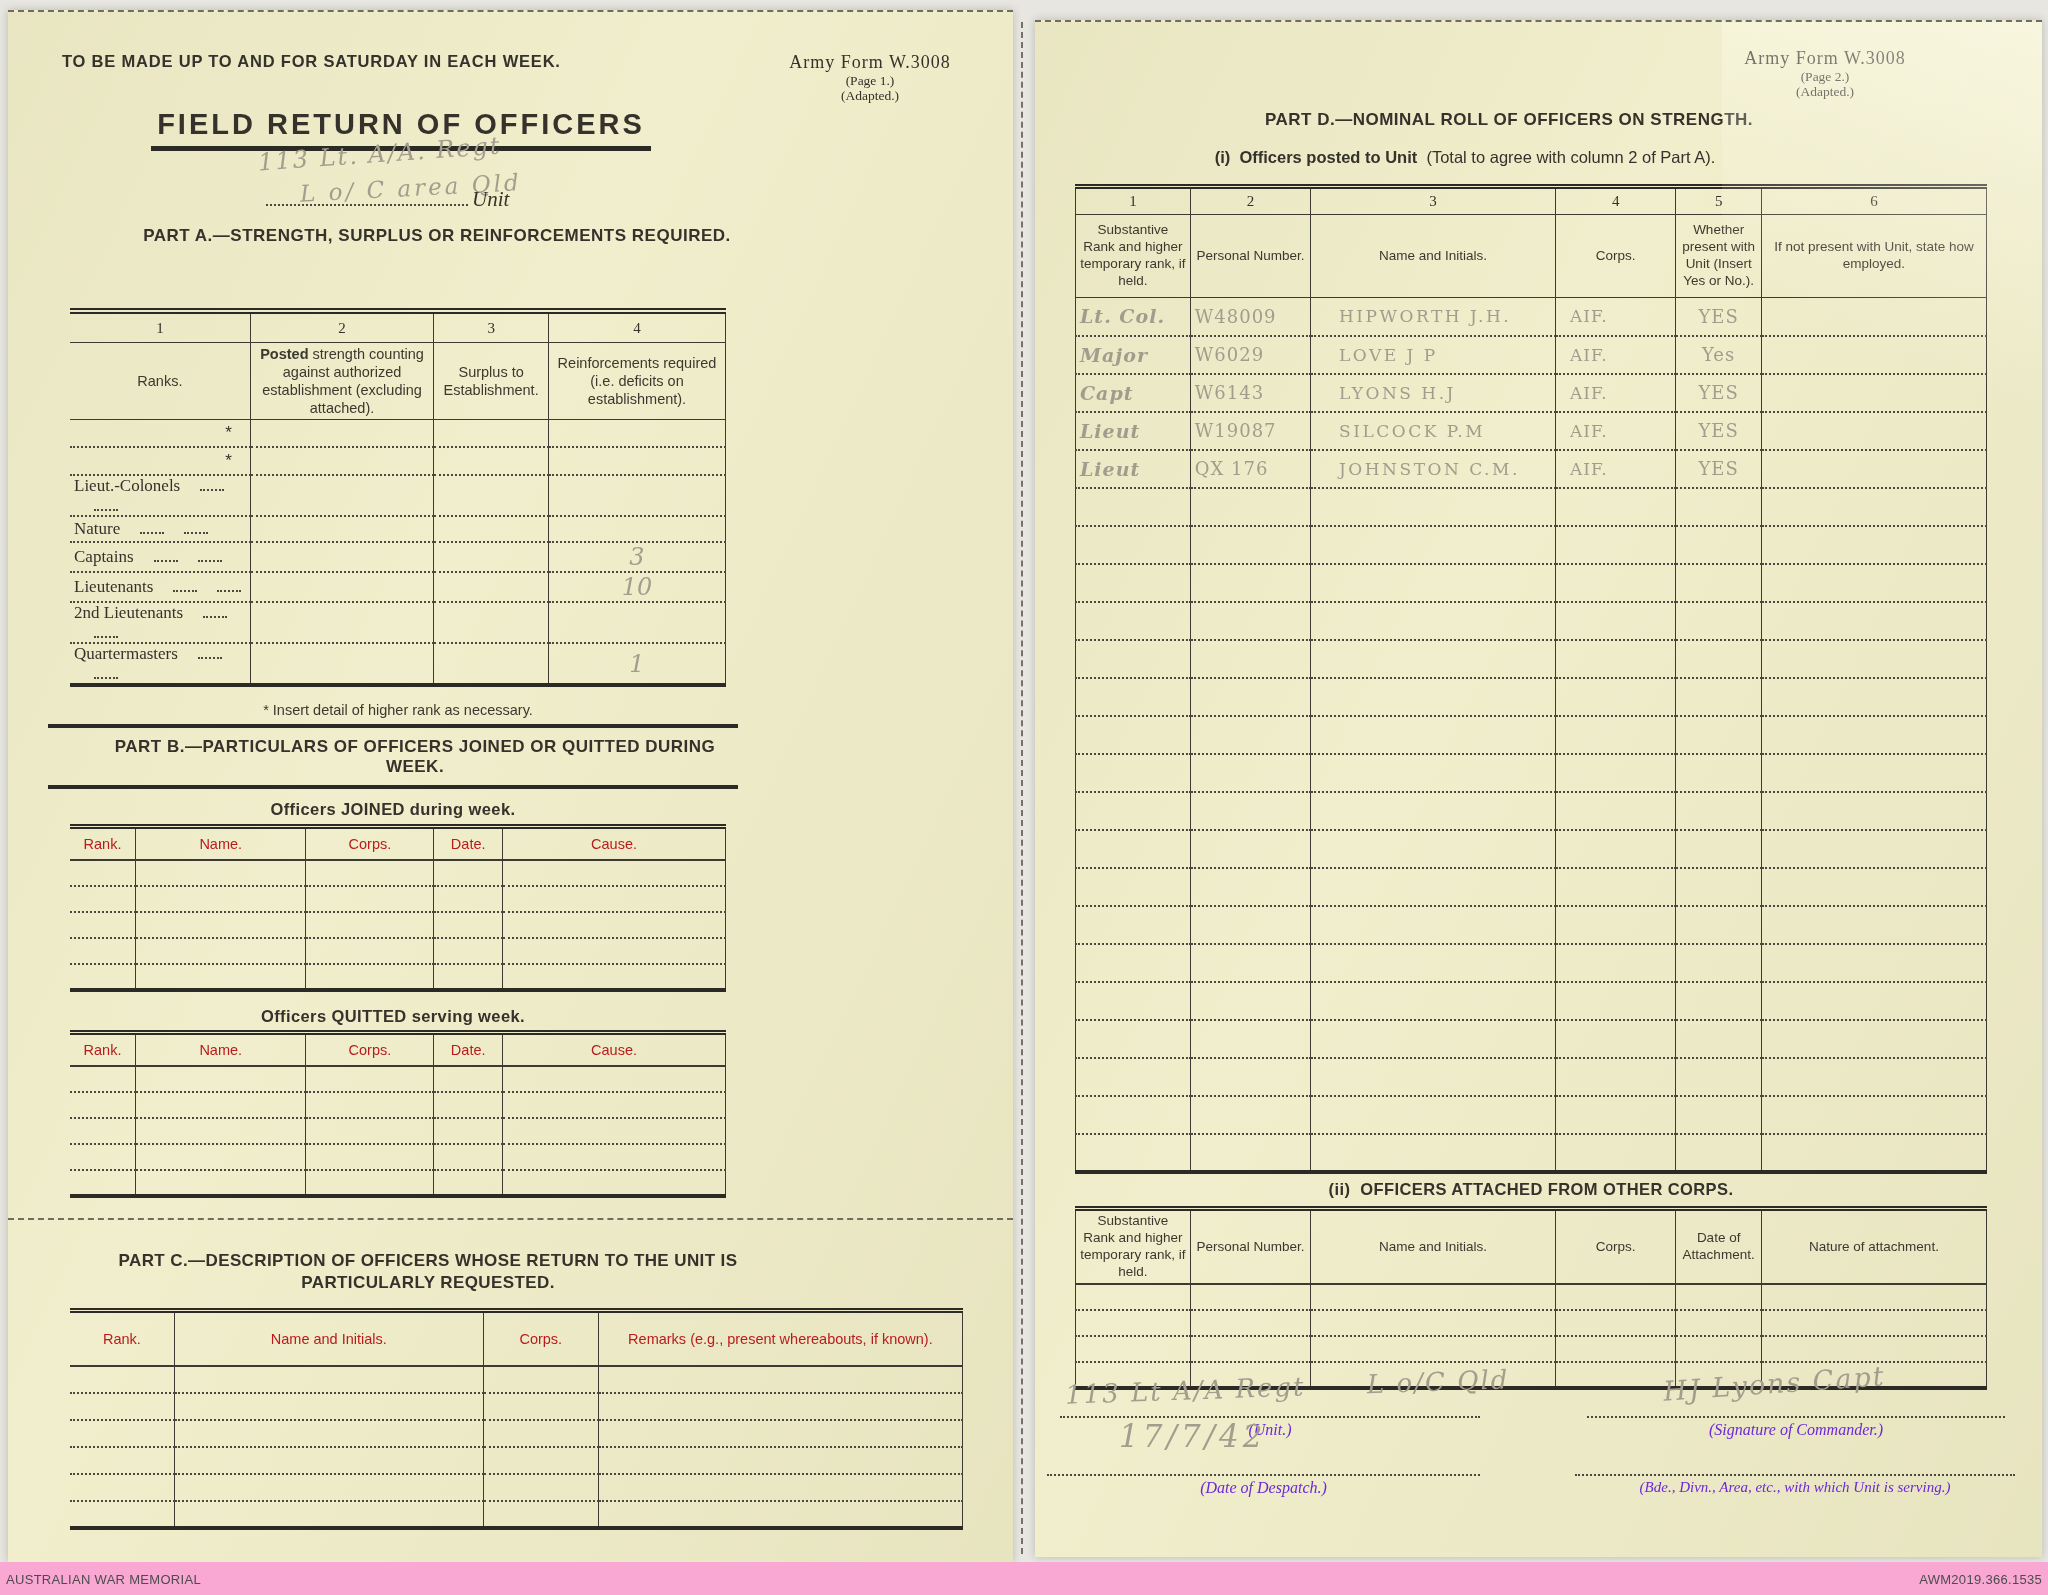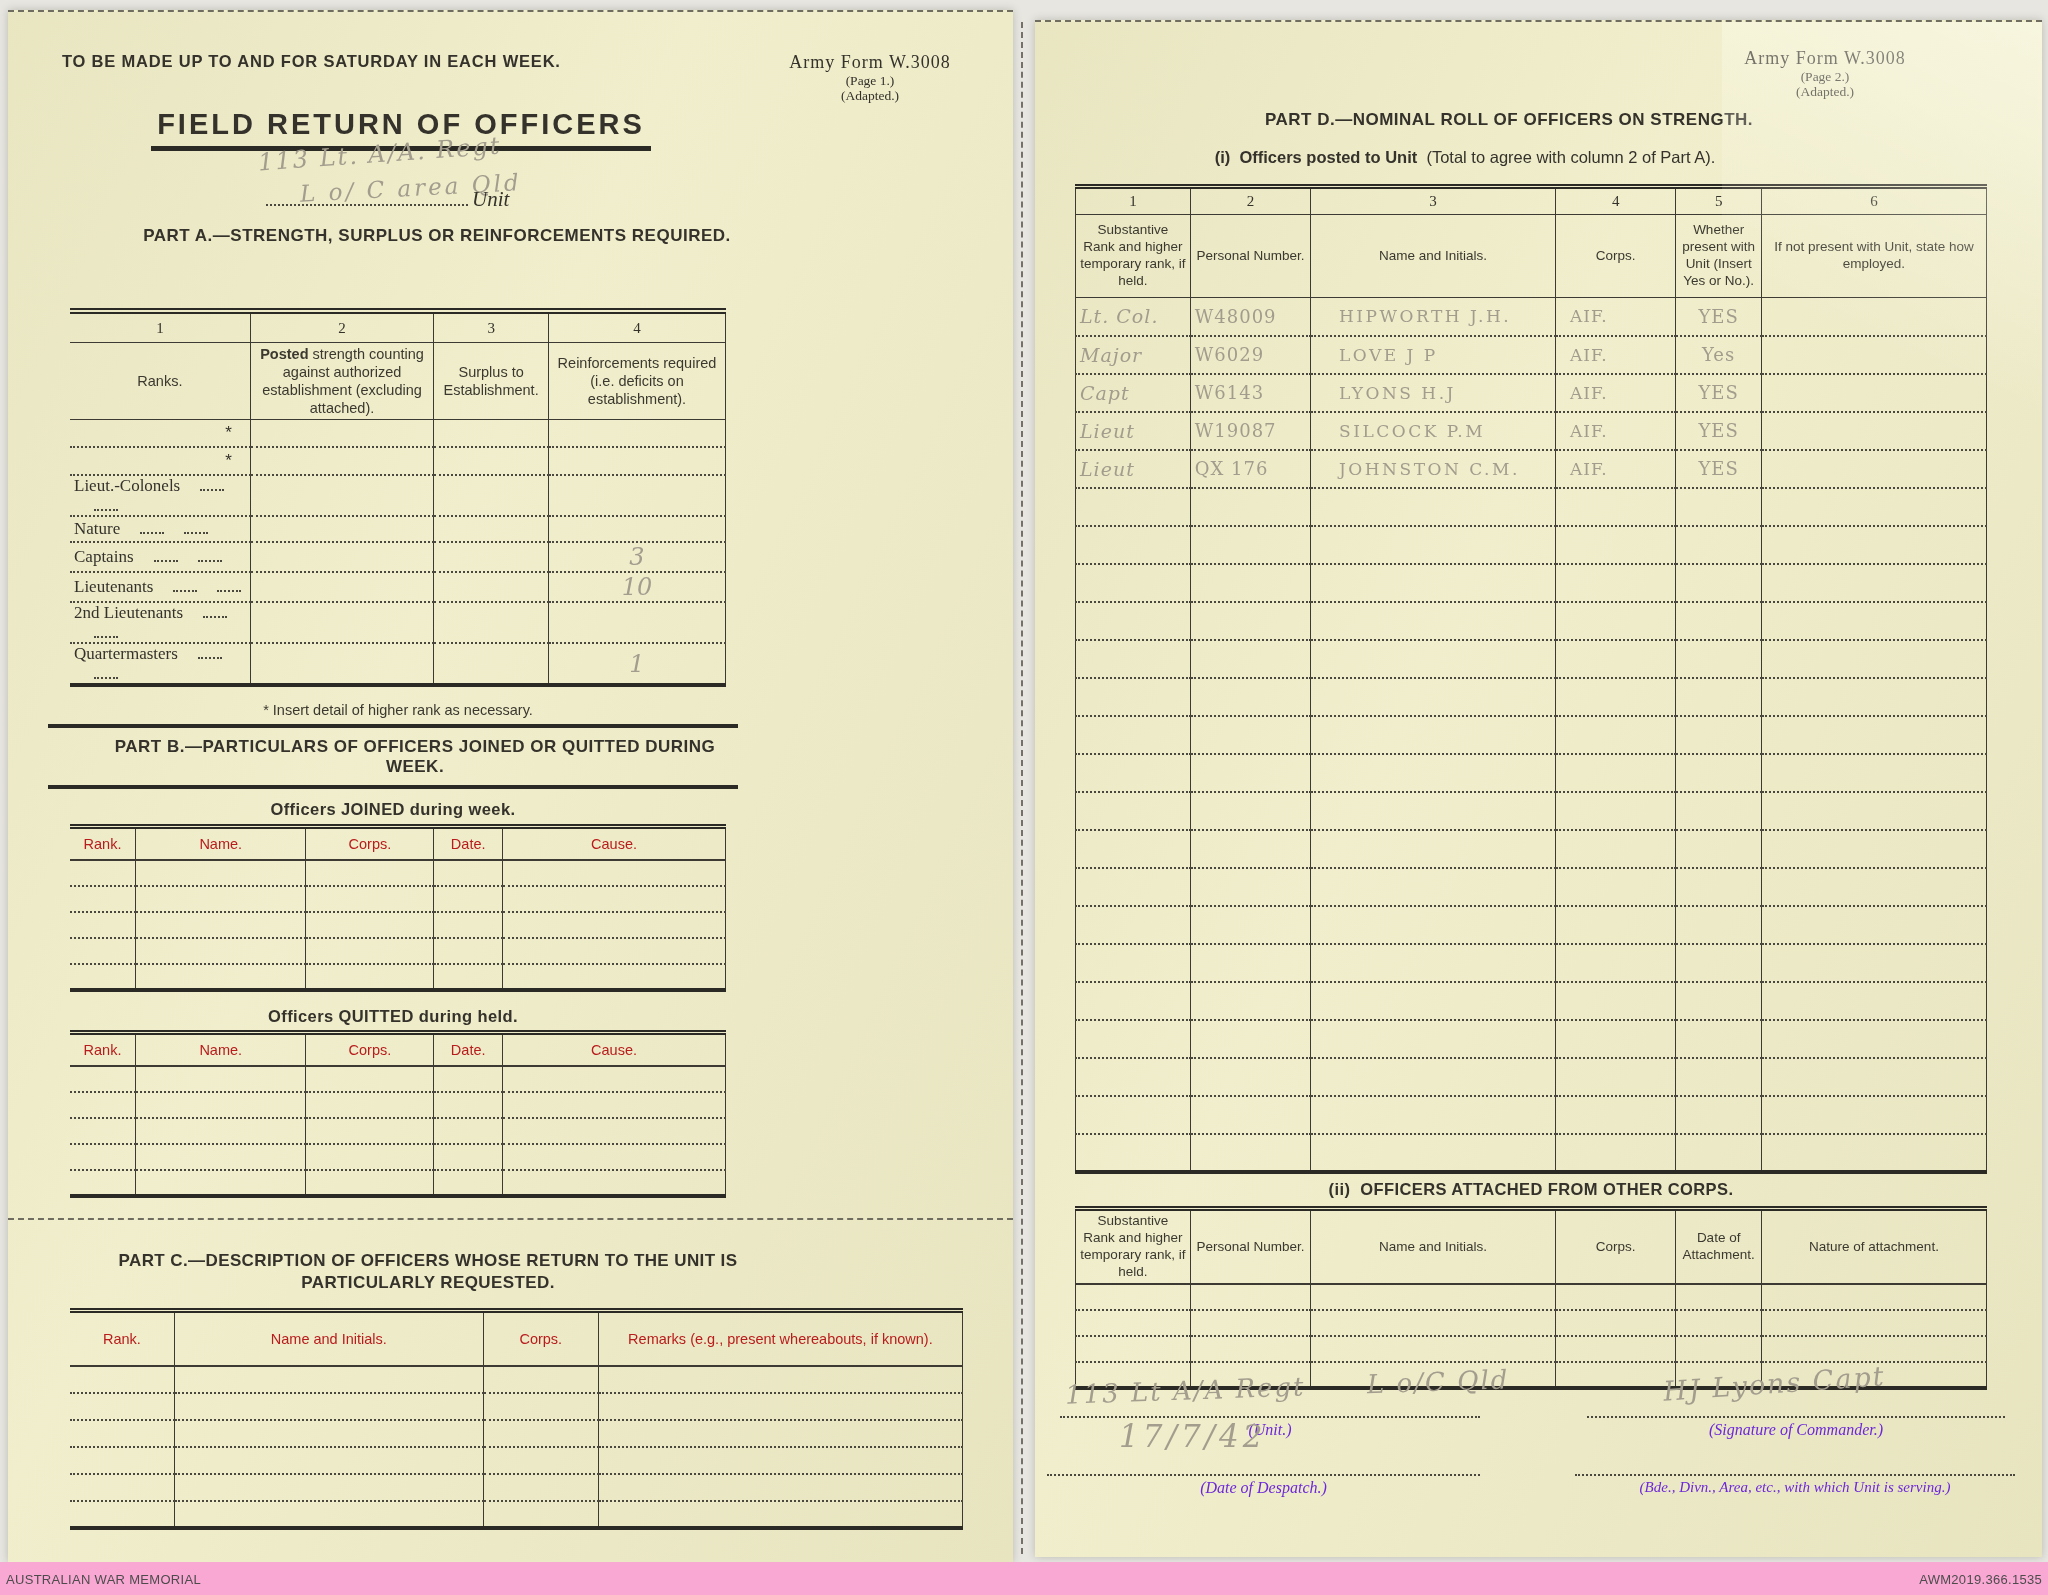--- a/index.html
+++ b/index.html
@@ -89,21 +89,21 @@
   .pd-head{left:0px;top:88px;width:860px;}
   .pd-sub{left:0px;top:126px;width:860px;text-align:center;font-size:16.5px;}
   .pd-sub .b{font-weight:bold;}
   #tableD1{left:40px;top:162px;width:912px;border-top:5px double #2c2a24;border-bottom:4px solid #2c2a24;border-left:1px solid #3c3a32;border-right:1px solid #3c3a32;}
   #tableD1 td+td{border-left:1px solid #3c3a32;}
   #tableD1 .nums td{height:25px;text-align:center;font-family:"Liberation Serif",serif;font-size:15px;border-bottom:1px solid #3c3a32;}
   #tableD1 .labels td{height:82px;text-align:center;font-size:13.5px;line-height:1.25;color:#3b392f;border-bottom:1px solid #3c3a32;}
   #tableD1 tbody tr{height:38px;}
   #tableD1 tbody td{border-bottom:2px dotted #4a473f;}
   .pencil2{font-family:"DejaVu Serif", serif;color:#a29c8d;}
-  .p-rank{font-style:italic;font-size:19px;letter-spacing:1px;}
+  .p-rank{font-style:italic;font-size:19px;letter-spacing:1px;font-weight:bold;}
   .p-num{font-size:18px;letter-spacing:1px;}
   .p-name{font-size:17px;letter-spacing:2.5px;padding-left:24px;}
   .p-corps{font-size:17px;letter-spacing:1px;padding-left:10px;}
   .p-yes{font-size:18px;letter-spacing:1px;text-align:center;display:block;}
 
   .pd-sub2{left:40px;top:1158px;width:912px;text-align:center;font-weight:bold;font-size:16.5px;letter-spacing:.4px;}
   #tableD2{left:40px;top:1184px;width:912px;border-top:5px double #2c2a24;border-bottom:4px solid #2c2a24;border-left:1px solid #3c3a32;border-right:1px solid #3c3a32;}
   #tableD2 td+td{border-left:1px solid #3c3a32;}
   #tableD2 .labels td{height:72px;text-align:center;font-size:13.5px;line-height:1.25;color:#3b392f;border-bottom:2px solid #3c3a32;}
   #tableD2 tbody tr{height:26px;}
@@ -290,21 +290,21 @@
         <tr>
           <td></td>
           <td></td>
           <td></td>
           <td></td>
           <td></td>
         </tr>
       </tbody>
   </table>
 
-  <div class="abs sub-title quitted-t">Officers QUITTED during held.</div>
+  <div class="abs sub-title quitted-t">Officers QUITTED serving week.</div>
   <table id="tableBQ" class="tb">
     <colgroup>
         <col style="width:10%">
         <col style="width:26%">
         <col style="width:19.5%">
         <col style="width:10.5%">
         <col style="width:34%">
       </colgroup>
     <thead>
       <tr>

